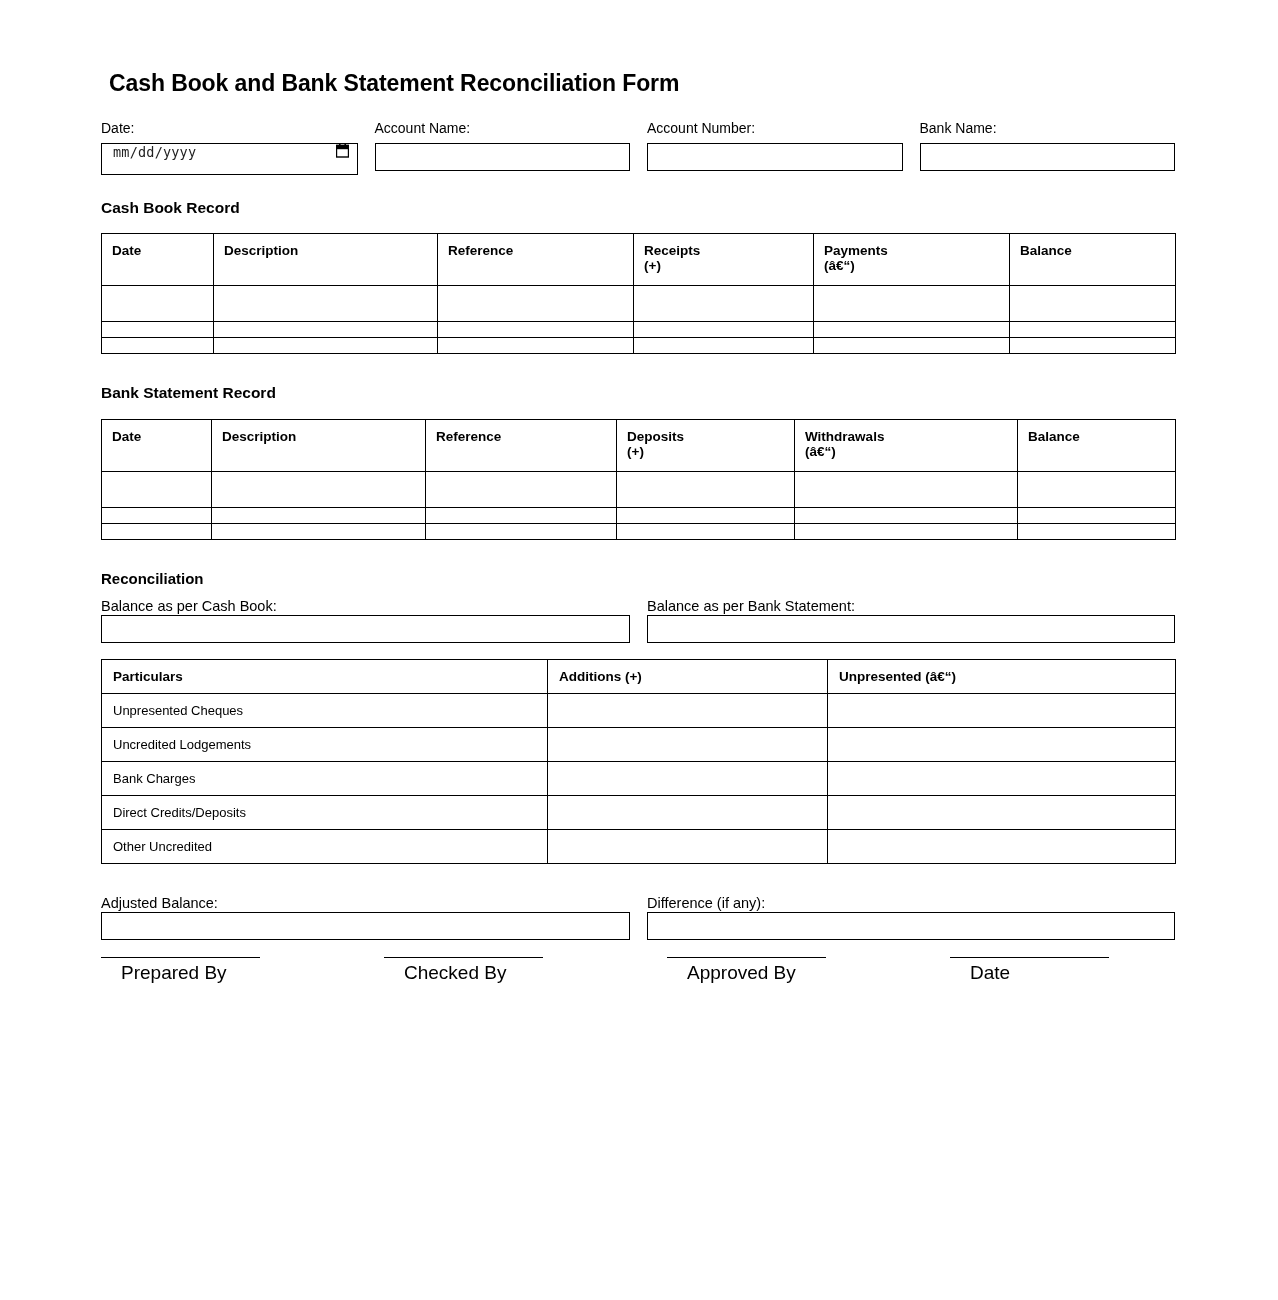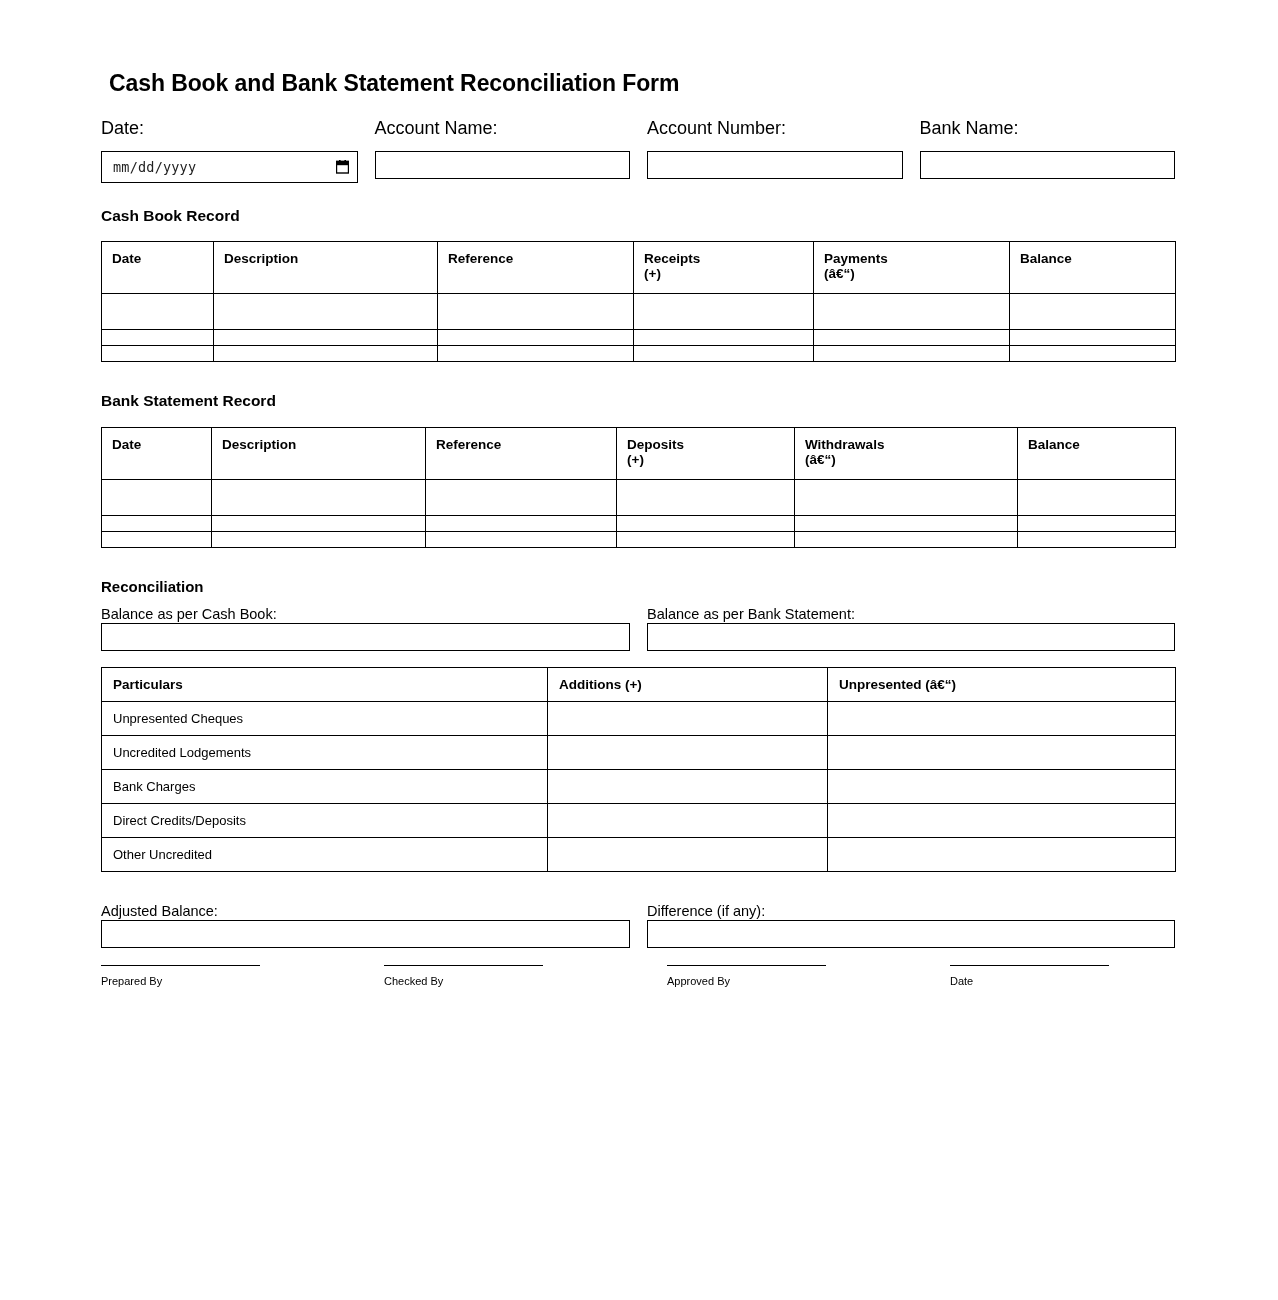--- a/index.html
+++ b/index.html
@@ -41,23 +41,23 @@
   .meta-field {
     display: flex;
     flex-direction: column;
   }
   .meta-field.f-date   { width: 258px; }
   .meta-field.f-name   { width: 257px; }
   .meta-field.f-number { width: 257px; }
   .meta-field.f-bank   { width: 257px; }
 
   .meta-label {
-    font-size: 18px;
+    font-size: 14px;
     line-height: 17px;
-    margin-bottom: 14px;
+    margin-bottom: 6px;
     white-space: nowrap;
   }
   .text-input {
     box-sizing: border-box;
     width: 100%;
     height: 28px;
     border: 1px solid #000000;
     background: #ffffff;
     font-family: "Liberation Sans", sans-serif;
     font-size: 13px;
@@ -67,21 +67,20 @@
     border-radius: 0;
   }
   
   .date-input {
     box-sizing: border-box;
     width: 100%;
     height: 32px;
     border: 1px solid #000000;
     background: #ffffff;
     display: flex;
-    align-items: center;
     padding: 0 8px 0 11px;
   }
   .date-placeholder {
     font-family: "DejaVu Sans Mono", "Liberation Mono", monospace;
     font-size: 13.5px;
     color: #222222;
     letter-spacing: 0.2px;
     flex: 1 1 auto;
     user-select: none;
   }
@@ -177,22 +176,23 @@
     width: 283px;
     flex: 0 0 auto;
   }
   .sign-line {
     width: 159px;
     height: 0;
     border-top: 1.5px solid #000000;
     margin-bottom: 7px;
   }
   .sign-label {
-    font-size: 11px;
+    font-size: 19px;
     line-height: 16px;
+    margin-left: 20px;
   }
 </style>
 </head>
 <body>
 
 <div class="page">
 
   <h1 class="form-title">Cash Book and Bank Statement Reconciliation Form</h1>
 
   <div class="meta-row">

